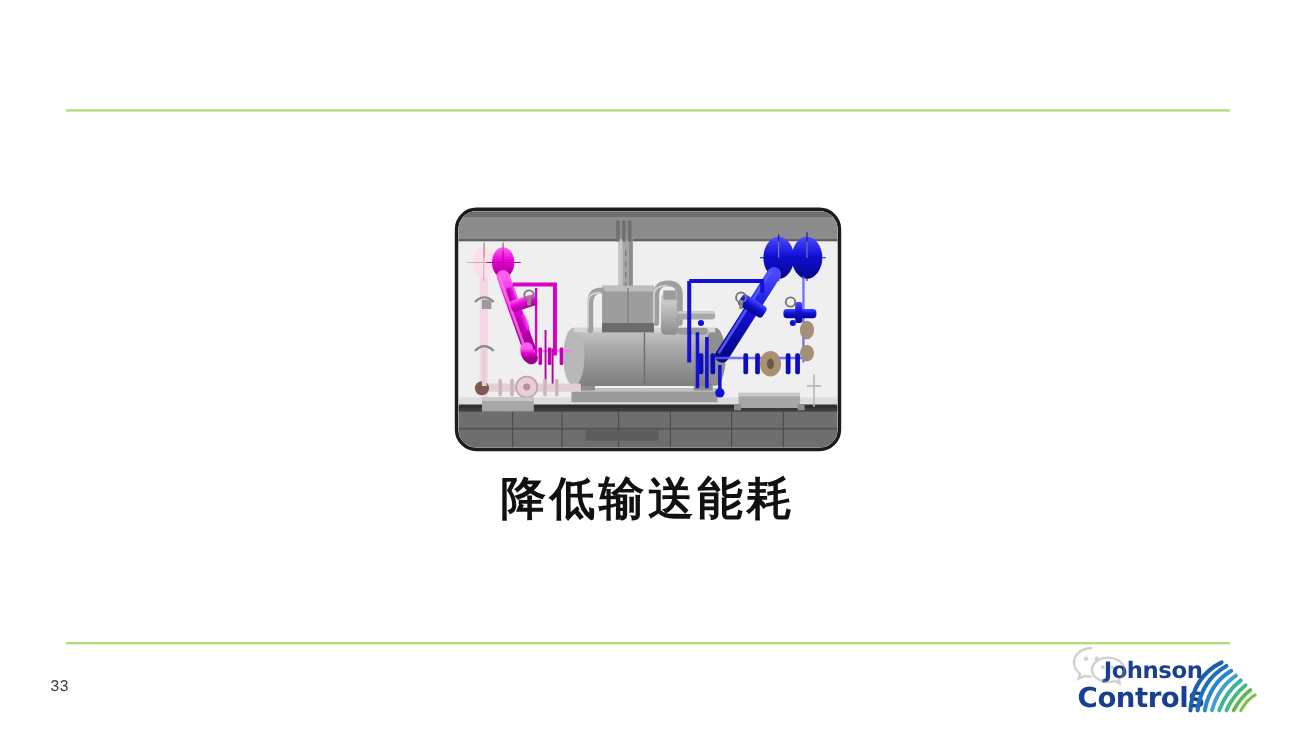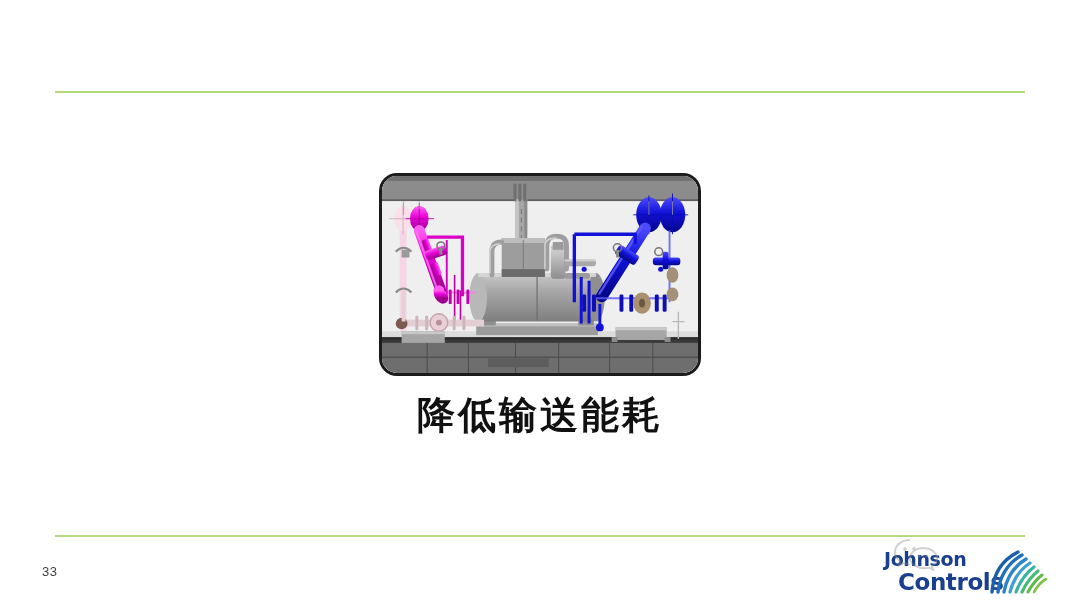--- a/index.html
+++ b/index.html
@@ -76,21 +76,21 @@
   .brand-text {
     position: absolute;
     left: 0;
     top: 2px;
     width: 118px;
     color: #1b3f8f;
     font-family: "DejaVu Sans", sans-serif;
     font-weight: 700;
     line-height: 1.05;
   }
-  .brand-line1 { font-size: 19px; letter-spacing: -.4px; }
+  .brand-line1 { font-size: 19px; letter-spacing: -.4px; text-align: right; }
   .brand-line2 { font-size: 23px; letter-spacing: -.4px; padding-left: 14px; }
   .brand-mark {
     position: absolute;
     left: 104px;
     top: 0px;
     width: 62px;
     height: 46px;
   }
 
   

